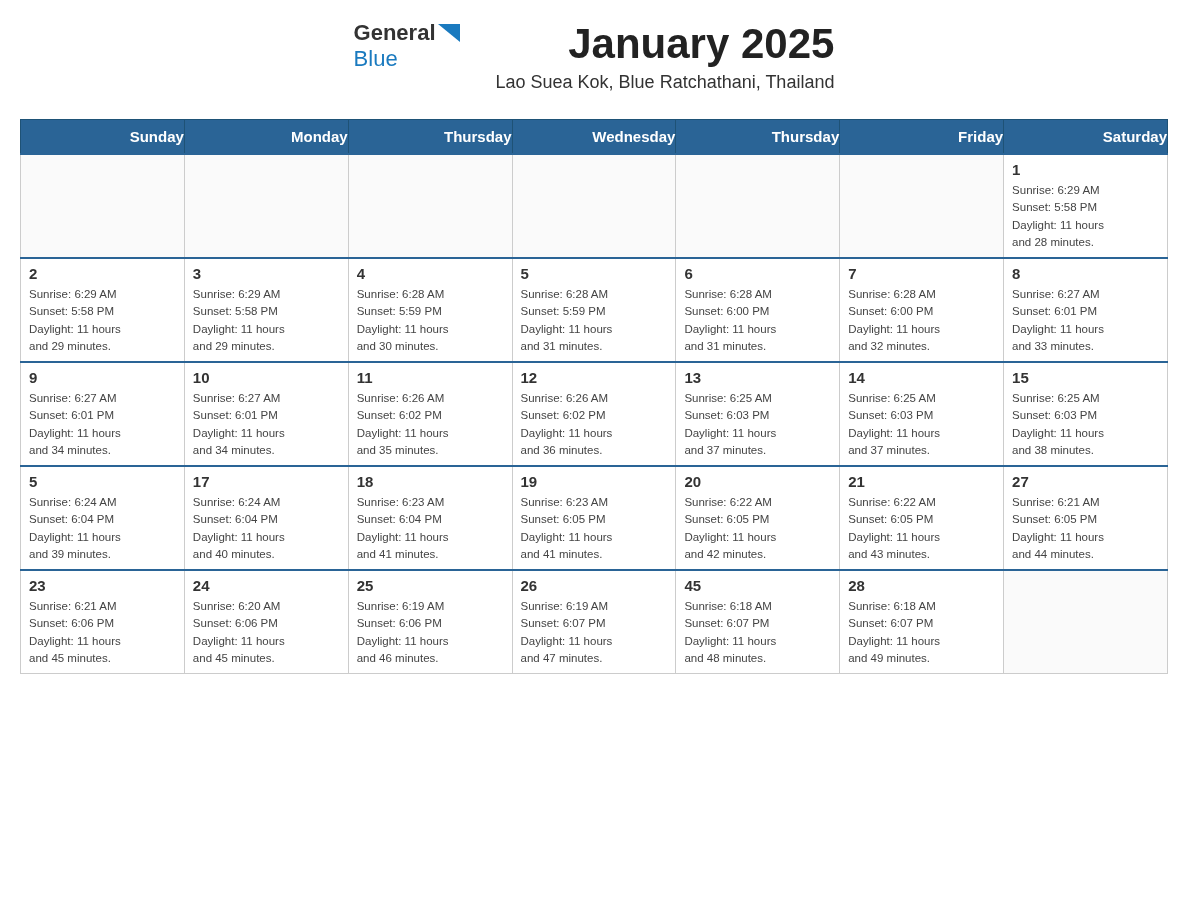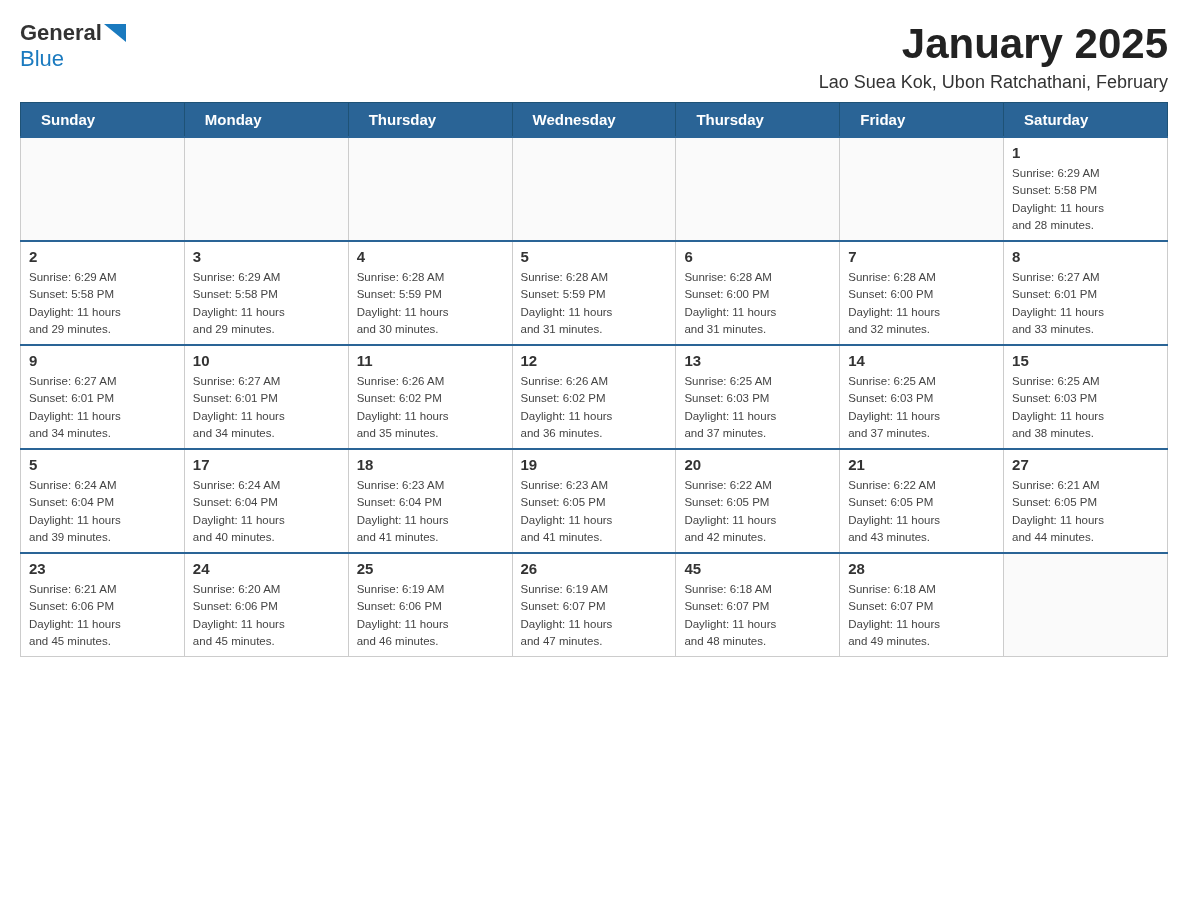--- a/index.html
+++ b/index.html
@@ -4,23 +4,23 @@
   <style>
     * { box-sizing: border-box; margin: 0; padding: 0; }
     body {
       font-family: Arial, sans-serif;
       background: #fff;
       padding: 20px;
       color: #333;
     }
     .header {
       display: flex;
-      justify-content: space-between;
+      justify-content: center;
       align-items: flex-start;
-      margin-bottom: 9px;
+      margin-bottom: 26px;
       gap: 36px;
     }
     .logo {
       display: flex;
       flex-direction: column;
       align-items: flex-start;
     }
     .logo-text-general {
       font-size: 22px;
       font-weight: bold;
@@ -49,22 +49,22 @@
       margin-top: 4px;
     }
     .calendar {
       width: 100%;
       border-collapse: collapse;
       margin-top: 8px;
     }
     .calendar th {
       background-color: #2a6496;
       color: #fff;
-      padding: 8px 20px;
-      text-align: left;
+      padding: 8px 0;
+      text-align: right;
       font-size: 15px;
       border: 1px solid #1e5276;
     }
     .calendar td {
       border: 1px solid #ccc;
       vertical-align: top;
       padding: 6px 8px;
       width: 14.28%;
       min-height: 90px;
     }
@@ -99,21 +99,21 @@
     <div class="logo-row">
       <span class="logo-text-general">General</span>
       <svg width="22" height="18" viewBox="0 0 22 18" style="margin-left:2px;">
         <polygon points="0,0 22,0 22,18" fill="#1a7abf"></polygon>
       </svg>
     </div>
     <span class="logo-text-blue">Blue</span>
   </div>
   <div class="title-block">
     <div class="month-title">January 2025</div>
-    <div class="location">Lao Suea Kok, Ubon Ratchathani, February</div>
+    <div class="location">Lao Suea Kok, Blue Ratchathani, Thailand</div>
   </div>
 </div>
 
 <table class="calendar">
   <thead>
     <tr>
     <th>Sunday</th>
         <th>Monday</th>
         <th>Thursday</th>
         <th>Wednesday</th>

